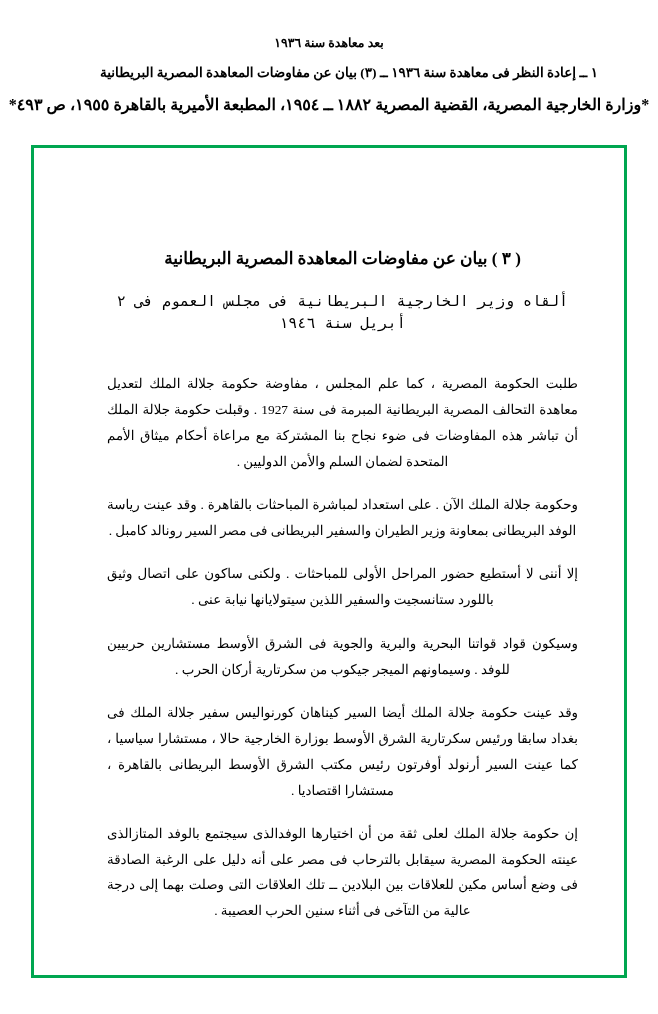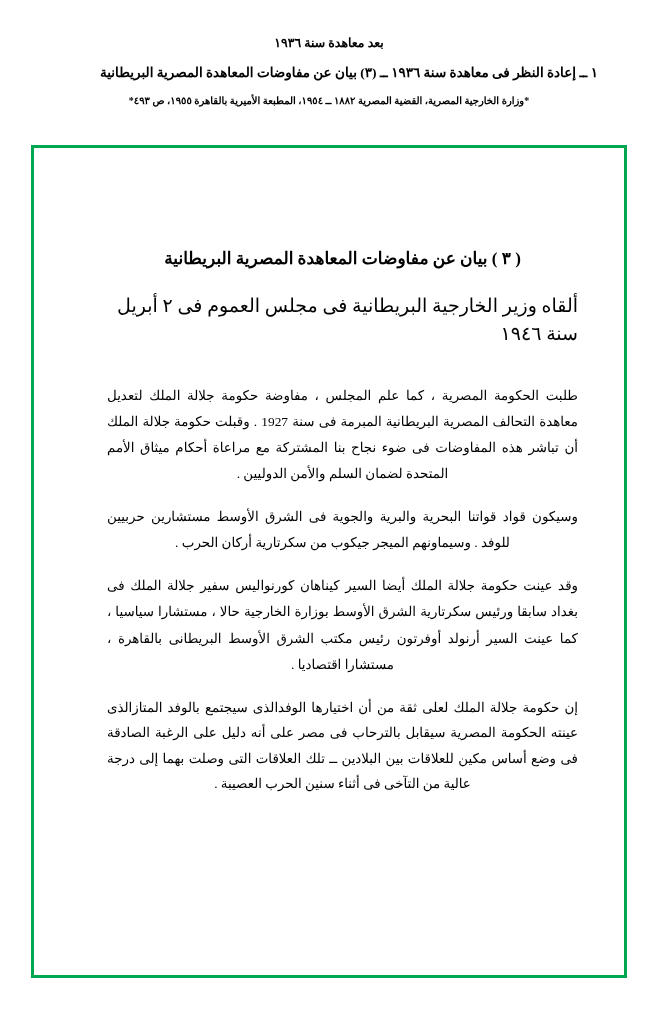--- a/index.html
+++ b/index.html
@@ -38,21 +38,21 @@
     font-weight: bold;
     letter-spacing: 0px;
   }
   .header-sub {
     font-size: 13.5px;
     font-weight: bold;
     margin-top: 10px;
     padding-left: 40px;
   }
   .header-source {
-    font-size: 10px;
+    font-size: 16px;
     font-weight: bold;
     margin-top: 9px;
   }
 
   
   .frame {
     position: absolute;
     left: 31px;
     top: 145px;
     width: 596px;
@@ -70,24 +70,25 @@
   }
 
   .doc-title {
     text-align: center;
     font-size: 17px;
     font-weight: bold;
     margin: 38px 0 0 0;
     line-height: 1.5;
   }
   .doc-subtitle {
-    text-align: right;
-    font-size: 19px;
+    text-align: center;
+    font-size: 15px;
     margin: 20px 0 0 0;
     line-height: 1.5;
+    font-family: Liberation Mono, monospace;
   }
 
   .body-text {
     margin-top: 34px;
   }
 
   .para {
     font-size: 13.4px;
     line-height: 1.95;
     text-align: justify;
@@ -114,20 +115,22 @@
   </div>
 
   <div class="frame">
     <div class="frame-inner">
 
       <div class="doc-title">( ٣ ) بيان عن مفاوضات المعاهدة المصرية البريطانية</div>
       <div class="doc-subtitle">ألقاه وزير الخارجية البريطانية فى مجلس العموم فى ٢ أبريل سنة ١٩٤٦</div>
 
       <div class="body-text">
         <p class="para">طلبت الحكومة المصرية ، كما علم المجلس ،  مفاوضة حكومة جلالة الملك لتعديل معاهدة التحالف المصرية البريطانية المبرمة فى سنة 1927 .  وقبلت حكومة جلالة الملك أن تباشر هذه المفاوضات فى ضوء نجاح بنا المشتركة مع مراعاة أحكام ميثاق الأمم المتحدة لضمان السلم والأمن الدوليين .</p>
+        <p class="para">وحكومة جلالة الملك الآن .  على استعداد لمباشرة المباحثات بالقاهرة . وقد عينت رياسة الوفد البريطانى بمعاونة وزير الطيران والسفير البريطانى فى مصر السير رونالد كامبل .</p>
+        <p class="para">إلا أننى لا أستطيع حضور المراحل الأولى للمباحثات .  ولكنى ساكون على اتصال وثيق باللورد ستانسجيت والسفير اللذين سيتولايانها نيابة عنى .</p>
         <p class="para">وسيكون قواد قواتنا البحرية والبرية والجوية فى الشرق الأوسط مستشارين حربيين للوفد . وسيماونهم الميجر جيكوب من سكرتارية أركان الحرب .</p>
         <p class="para">وقد عينت حكومة جلالة الملك أيضا السير كيناهان كورنواليس سفير جلالة الملك فى بغداد سابقا ورئيس سكرتارية الشرق الأوسط بوزارة الخارجية حالا ، مستشارا سياسيا ، كما عينت السير أرنولد أوفرتون رئيس مكتب الشرق الأوسط البريطانى بالقاهرة ، مستشارا اقتصاديا .</p>
         <p class="para tight">إن حكومة جلالة الملك لعلى ثقة من أن اختيارها الوفدالذى سيجتمع بالوفد المتازالذى عينته الحكومة المصرية سيقابل بالترحاب فى مصر على أنه دليل على الرغبة الصادقة فى وضع أساس مكين للعلاقات بين البلادين ــ تلك العلاقات التى وصلت بهما إلى درجة عالية من التآخى فى أثناء سنين الحرب العصيبة .</p>
       </div>
 
     </div>
   </div>
 
 </div>
 

